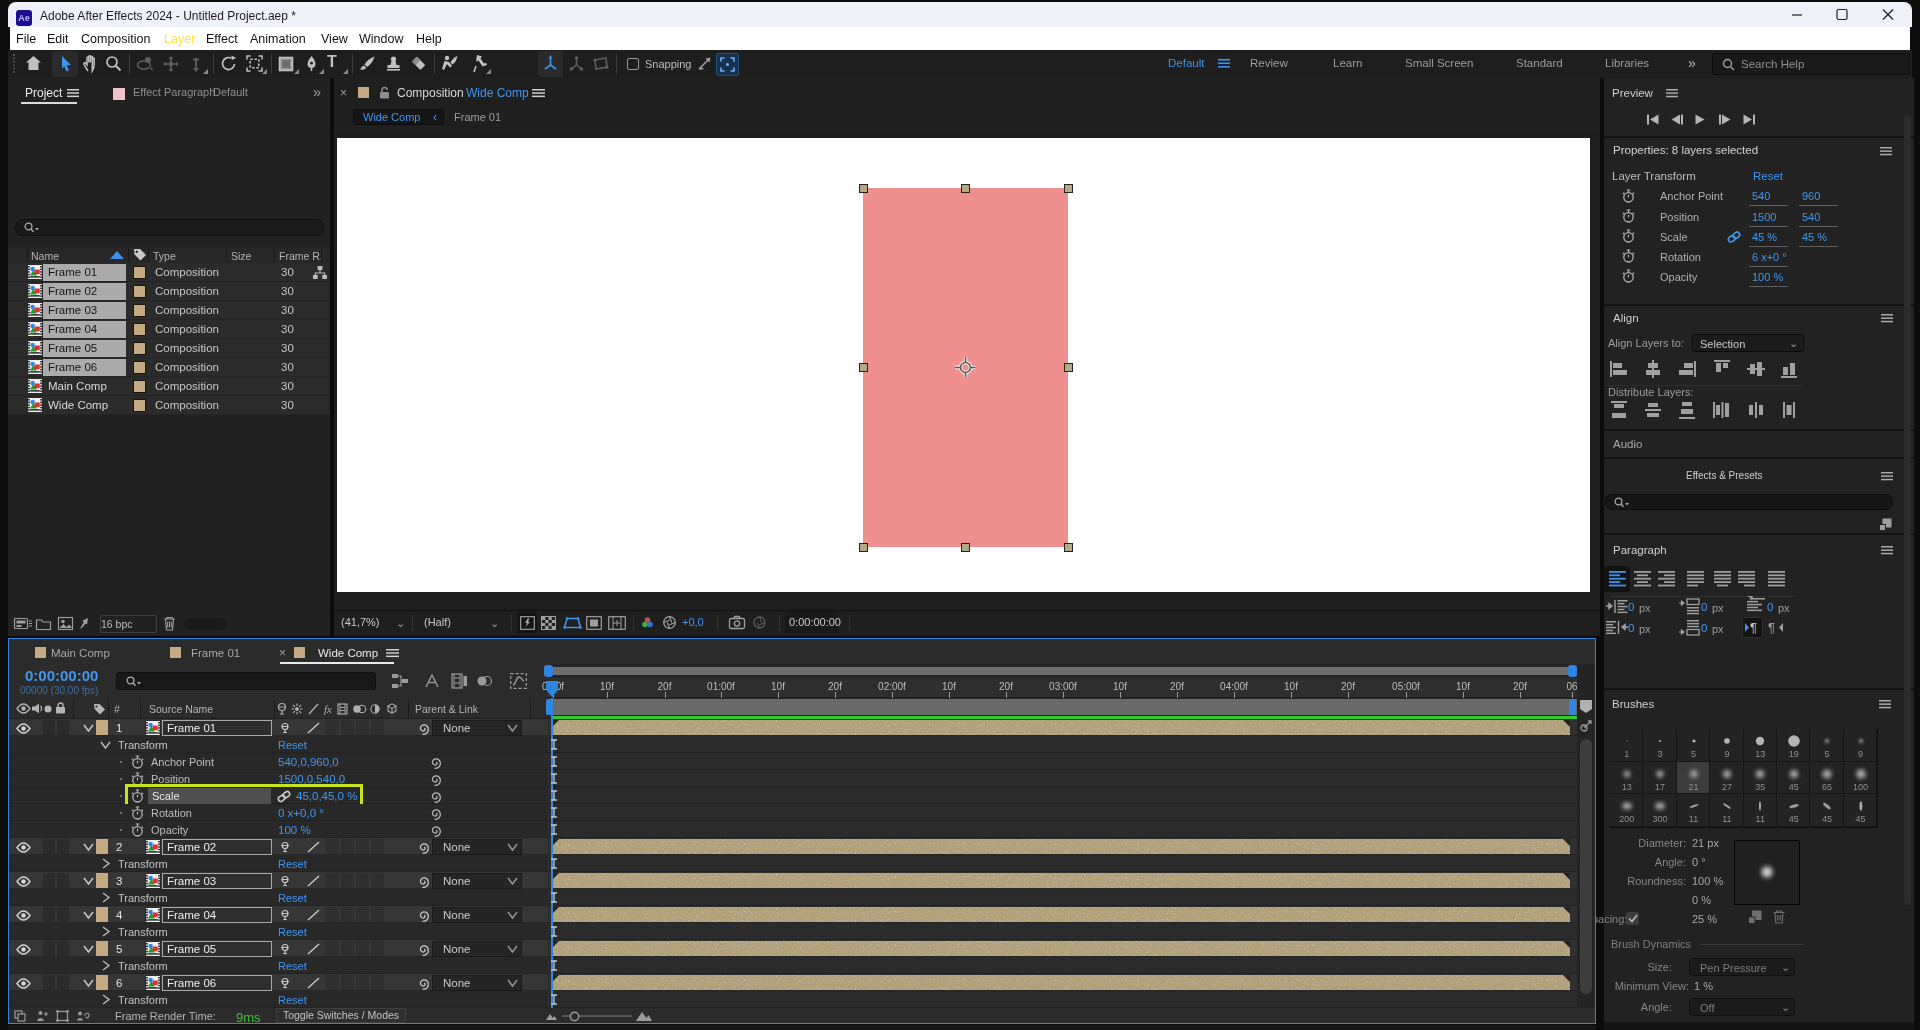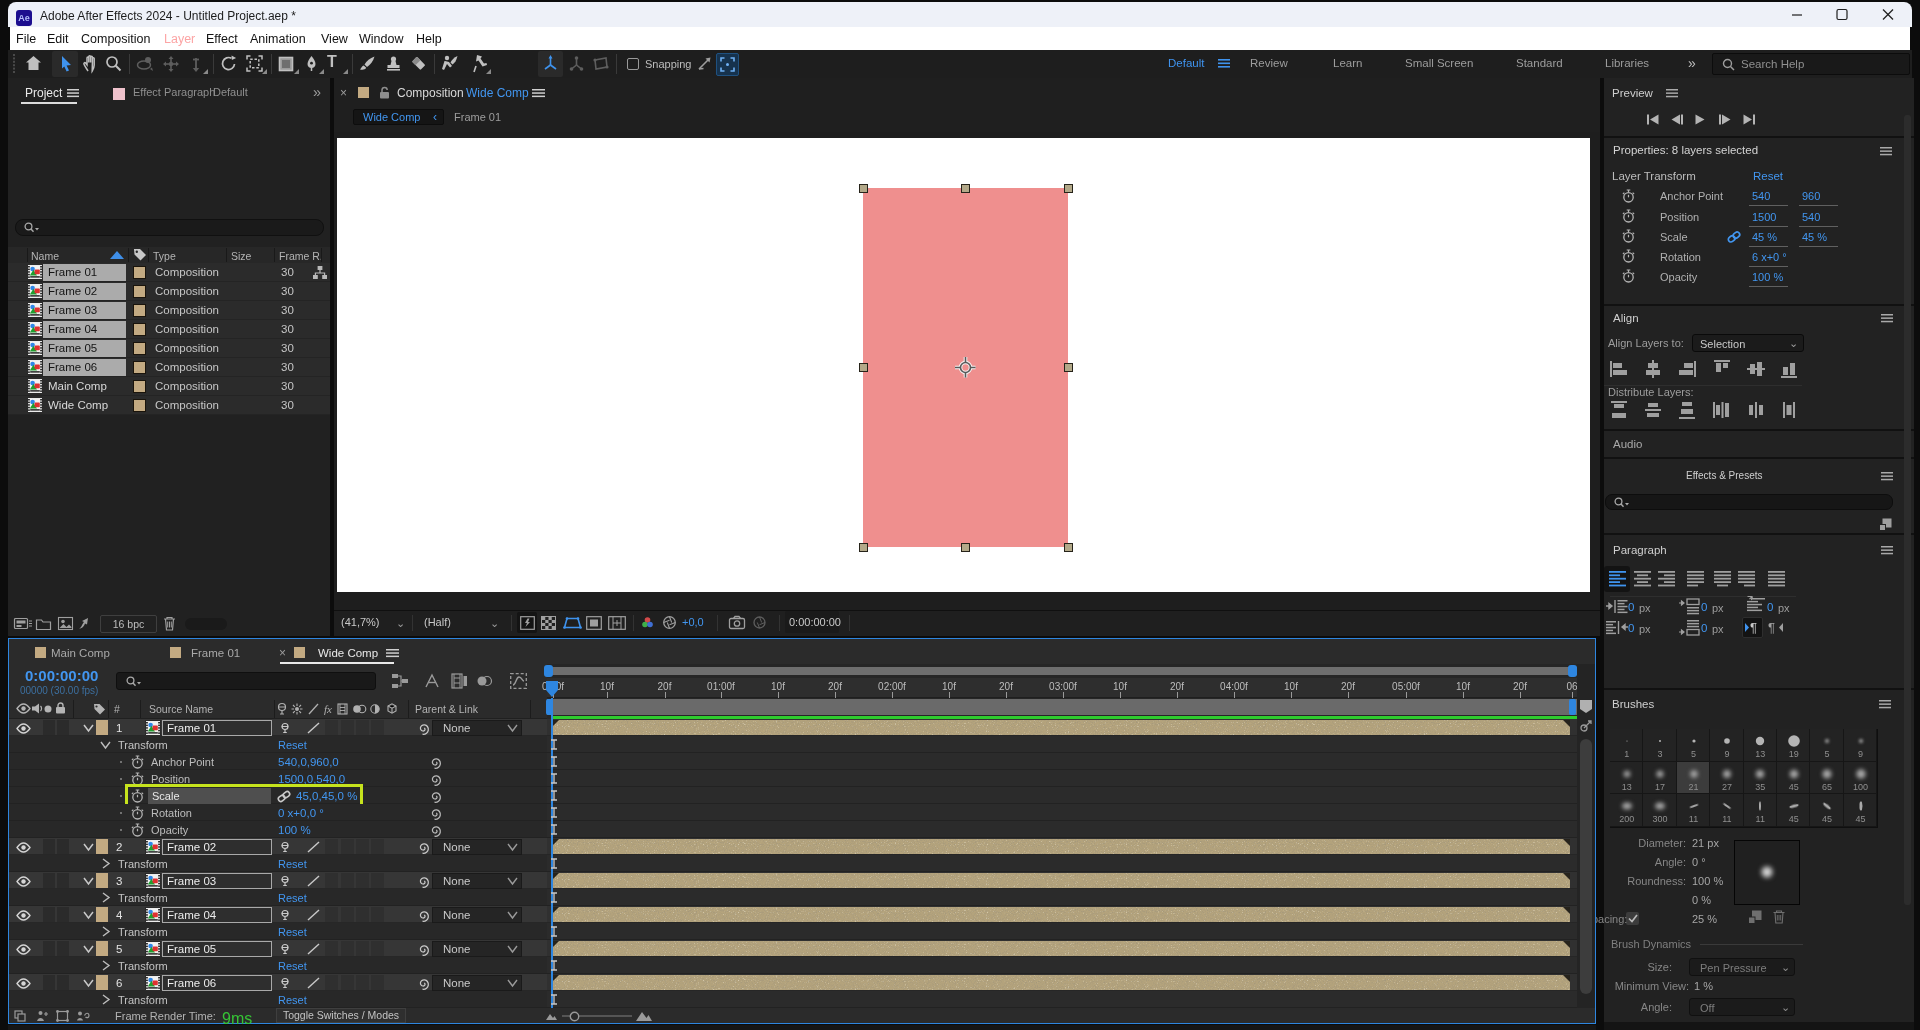--- a/index.html
+++ b/index.html
@@ -23,21 +23,21 @@
 <svg style="left:1792px;top:8px" width="110" height="14" viewBox="0 0 110 14">
     <line x1="0" y1="7" x2="10" y2="7" stroke="#1f1f1f" stroke-width="1.2"></line>
     <rect x="45" y="1.5" width="10" height="10" rx="1.5" fill="none" stroke="#1f1f1f" stroke-width="1.2"></rect>
     <line x1="91" y1="1.5" x2="101" y2="11.5" stroke="#1f1f1f" stroke-width="1.2"></line>
     <line x1="101" y1="1.5" x2="91" y2="11.5" stroke="#1f1f1f" stroke-width="1.2"></line>
   </svg>
 <div class="a" style="left:10px;top:27px;width:1900px;height:23px;background:#ffffff"></div>
 <div class="a" style="left:16px;top:32px;font-size:12.5px;color:#111111;">File</div>
 <div class="a" style="left:47px;top:32px;font-size:12.5px;color:#111111;">Edit</div>
 <div class="a" style="left:81px;top:32px;font-size:12.5px;color:#111111;">Composition</div>
-<div class="a" style="left:164px;top:32px;font-size:12.5px;color:#fca5a5;">Layer</div>
+<div class="a" style="left:164px;top:32px;font-size:12.5px;color:#fde047;">Layer</div>
 <div class="a" style="left:206px;top:32px;font-size:12.5px;color:#111111;">Effect</div>
 <div class="a" style="left:250px;top:32px;font-size:12.5px;color:#111111;">Animation</div>
 <div class="a" style="left:321px;top:32px;font-size:12.5px;color:#111111;">View</div>
 <div class="a" style="left:359px;top:32px;font-size:12.5px;color:#111111;">Window</div>
 <div class="a" style="left:416px;top:32px;font-size:12.5px;color:#111111;">Help</div>
 <div class="a" style="left:8px;top:50px;width:1904px;height:28px;background:#1e1e1e"></div>
 <svg style="left:13px;top:54px" width="3" height="21">
     <rect x="0" y="0.0" width="2" height="2" fill="#4a4a4a"></rect>
     <rect x="0" y="3.4" width="2" height="2" fill="#4a4a4a"></rect>
     <rect x="0" y="6.8" width="2" height="2" fill="#4a4a4a"></rect>
@@ -439,21 +439,21 @@
     <path d="M0.5 2 h5 l1.5 2 h7.5 v7.5 h-14 Z" fill="none" stroke="#9f9f9f" stroke-width="1.2"></path>
   </svg>
 <svg style="left:58px;top:617px" width="15" height="13" viewBox="0 0 15 13">
     <rect x="0.5" y="0.5" width="14" height="12" fill="none" stroke="#9f9f9f" stroke-width="1.1"></rect>
     <circle cx="5" cy="4.5" r="1.8" fill="#9f9f9f"></circle>
     <path d="M1.5 11 l4 -4 l3 3 l2.5 -2.5 l2.5 2.5 v1 Z" fill="#9f9f9f"></path>
   </svg>
 <svg style="left:78px;top:617px" width="14" height="13" viewBox="0 0 14 13">
     <path d="M1 12 C4 10 4 7 6 5 l-2 -1 l6 -3 l-1 6.5 l-2 -1 C6 9 5 11 1 12 Z" fill="#9f9f9f"></path>
   </svg>
-<div class="a" style="left:100px;top:615px;width:57px;height:18px;border:1px solid #3f3f3f;border-radius:2px;text-align:center;font-size:10.5px;line-height:16px;color:#bdbdbd">16 bpc</div>
+<div class="a" style="left:100px;top:615px;width:57px;height:18px;border:1px solid #3f3f3f;border-radius:2px;text-align:left;font-size:10.5px;line-height:16px;color:#bdbdbd">16 bpc</div>
 <svg style="left:163px;top:616px" width="13" height="15" viewBox="0 0 13 15">
     <path d="M1 3 h11 M4 3 V1.5 h5 V3 M2.5 3 l1 11 h6 l1 -11" fill="none" stroke="#9f9f9f" stroke-width="1.2"></path>
     <path d="M4.7 5.5 v6 M6.5 5.5 v6 M8.3 5.5 v6" stroke="#9f9f9f" stroke-width="1"></path>
   </svg>
 <div class="a" style="left:185px;top:618px;width:42px;height:12px;background:#1a1a1a;border-radius:6px"></div>
 <div class="a" style="left:334px;top:78px;width:1266px;height:558px;background:#1f1f1f"></div>
 <div class="a" style="left:340px;top:86px;font-size:12px;color:#9d9d9d;">×</div>
 <div class="a" style="left:358px;top:87px;width:11px;height:11px;background:#c3aa82"></div>
 <svg style="left:379px;top:86px" width="12" height="13" viewBox="0 0 12 13">
     <rect x="1" y="6" width="9" height="6.5" rx="1" fill="#8e8e8e"></rect>
@@ -1687,21 +1687,21 @@
     <circle cx="11.5" cy="1.5" r="1.4" fill="#9a9a9a"></circle>
     <circle cx="1.5" cy="10.5" r="1.4" fill="#9a9a9a"></circle>
     <circle cx="11.5" cy="10.5" r="1.4" fill="#9a9a9a"></circle>
   </svg>
 <svg style="left:76px;top:1010px" width="14" height="12" viewBox="0 0 14 12">
     <circle cx="4" cy="3.5" r="2" fill="#9a9a9a"></circle>
     <path d="M1 10.5 C1.5 7 6.5 7 7 10.5 Z" fill="#9a9a9a"></path>
     <path d="M8.5 5.5 C10 2 13 3 13 5.5 C13 8 10.5 8 9.5 7" fill="none" stroke="#9a9a9a" stroke-width="1.2"></path>
   </svg>
 <div class="a" style="left:115px;top:1010px;font-size:11px;color:#b4b4b4;">Frame Render Time:</div>
-<div class="a" style="left:222px;top:1010px;font-size:16px;color:#35c435;text-align:right;">9ms</div>
+<div class="a" style="left:236px;top:1010px;font-size:13px;color:#35c435;text-align:right;">9ms</div>
 <div class="a" style="left:276px;top:1008px;width:130px;height:15px;border:1px solid #3f3f3f;background:#2f2f2f;text-align:center;font-size:10.5px;color:#c3c3c3;line-height:13px">Toggle Switches / Modes</div>
 <svg style="left:546px;top:1012px" width="11" height="8" viewBox="0 0 11 8">
     <path d="M0 8 L4 2 L7 6 L8.5 4 L11 8 Z" fill="#9a9a9a"></path>
   </svg>
 <div class="a" style="left:562px;top:1015px;width:70px;height:2px;background:#555"></div>
 <svg style="left:569px;top:1011px" width="11" height="11">
     <circle cx="5.5" cy="5.5" r="4.2" fill="#2b2b2b" stroke="#9a9a9a" stroke-width="1.4"></circle>
   </svg>
 <svg style="left:636px;top:1010px" width="16" height="11" viewBox="0 0 16 11">
     <path d="M0 11 L6 2 L10.5 8 L12.5 5 L16 11 Z" fill="#9a9a9a"></path>

